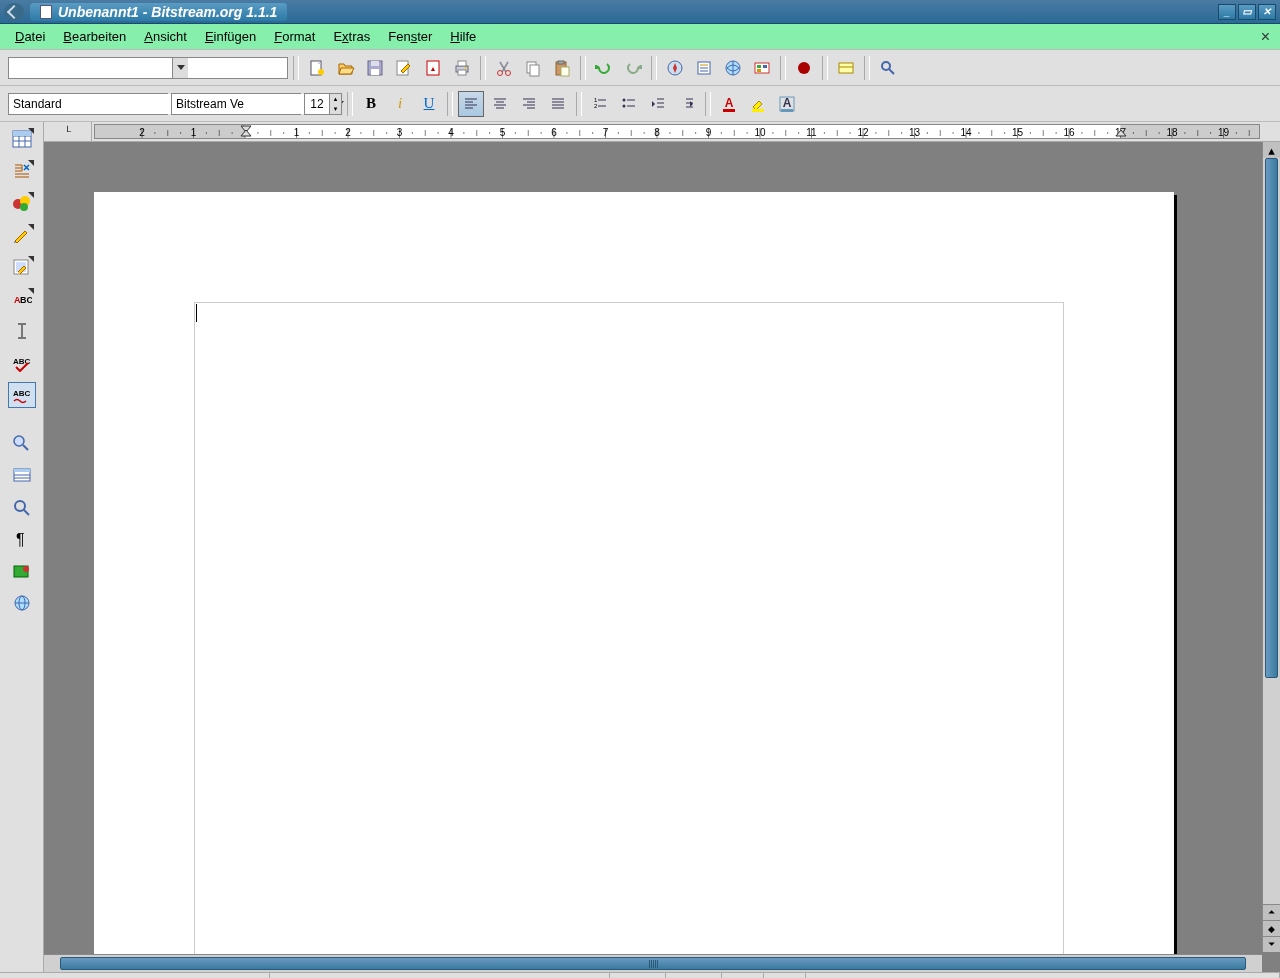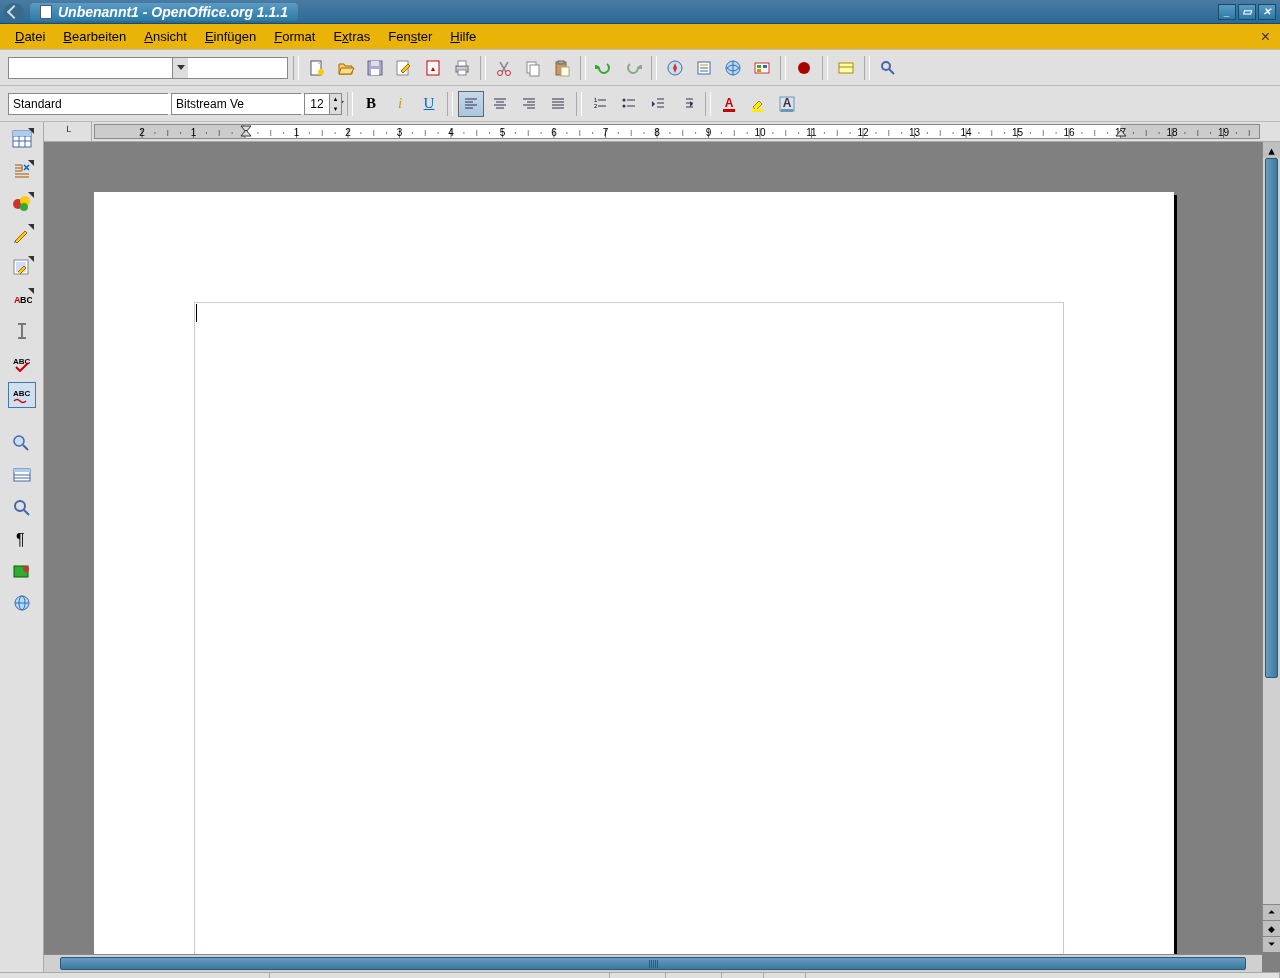--- a/index.html
+++ b/index.html
@@ -8,21 +8,21 @@
 
 .titlebar { height: 24px; background: linear-gradient(to bottom, #4a7ba3, #2b6a96); display: flex; align-items: center; color: #fff; font-weight: bold; font-style: italic; font-size: 14px; padding: 0 4px; border-bottom: 1px solid #1a4a6a; }
 .titlebar .tb-left { width: 20px; height: 18px; background: #3a6a8a; border-radius: 9px; display: flex; align-items: center; justify-content: center; margin-right: 6px; }
 .titlebar .tb-left::before { content: ""; width: 8px; height: 8px; border: 2px solid #cde; border-right: none; border-top: none; transform: rotate(45deg); }
 .titlebar .tb-title { background: linear-gradient(to bottom, #5a9bc3, #2b7aa6); border-radius: 4px; padding: 1px 10px; display: flex; align-items: center; gap: 6px; }
 .titlebar .doc-icon { width: 12px; height: 14px; background: #fff; display: inline-block; border: 1px solid #557; }
 .titlebar .spacer { flex: 1; }
 .titlebar .winbtn { width: 18px; height: 16px; margin-left: 2px; background: linear-gradient(to bottom,#5a9bc3,#2b7aa6); border: 1px solid #1a4a6a; display: flex; align-items: center; justify-content: center; color: #fff; font-size: 10px; font-weight: bold; cursor: pointer; }
 
 
-.menubar { height: 26px; background: #eab308; display: flex; align-items: center; padding: 0 6px; border-bottom: 1px solid #bbb; }
+.menubar { height: 26px; background: #86efac; display: flex; align-items: center; padding: 0 6px; border-bottom: 1px solid #bbb; }
 .menubar .menu-item { padding: 2px 9px; cursor: pointer; }
 .menubar .menu-item u { text-decoration: underline; }
 .menubar .close-doc { margin-left: auto; font-size: 16px; color: #333; cursor: pointer; padding: 0 4px; }
 
 
 .toolbar { height: 36px; background: #e0e0e0; display: flex; align-items: center; padding: 3px 8px; gap: 3px; border-bottom: 1px solid #bbb; }
 .toolbar .combo { height: 22px; background: #fff; border: 1px solid #888; display: flex; align-items: center; }
 .toolbar .combo input { border: none; outline: none; padding: 0 4px; font-size: 12px; height: 100%; }
 .toolbar .combo .dd { width: 16px; height: 100%; background: #ddd; border-left: 1px solid #888; display: flex; align-items: center; justify-content: center; cursor: pointer; }
 .toolbar .combo .dd::after { content: ""; border: 4px solid transparent; border-top: 5px solid #333; margin-top: 3px; }
@@ -74,21 +74,21 @@
 .spinner .sp div { flex: 1; background: #ddd; border-left: 1px solid #888; font-size: 7px; display:flex;align-items:center;justify-content:center; }
 
 </style>
 </head>
 <body>
 
 <div class="titlebar">
   <div class="tb-left"></div>
   <div class="tb-title">
     <span class="doc-icon"></span>
-    <span>Unbenannt1 - OpenOffice.org 1.1.1</span>
+    <span>Unbenannt1 - Bitstream.org 1.1.1</span>
   </div>
   <div class="spacer"></div>
   <div class="winbtn">_</div>
   <div class="winbtn">▭</div>
   <div class="winbtn">✕</div>
 </div>
 
 <div class="menubar">
   <span class="menu-item"><u>D</u><span></span>atei</span>
   <span class="menu-item"><u>B</u>earbeiten</span>

